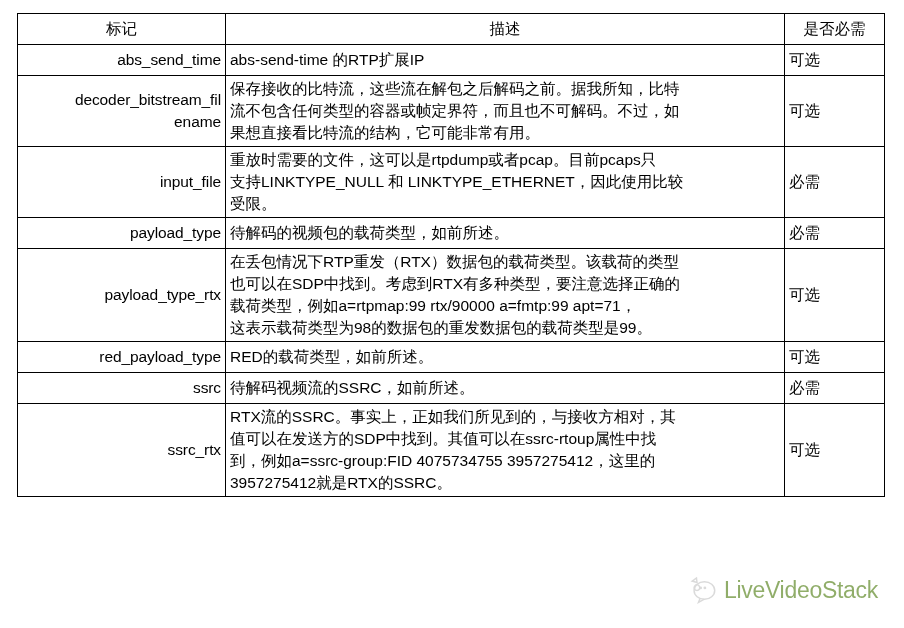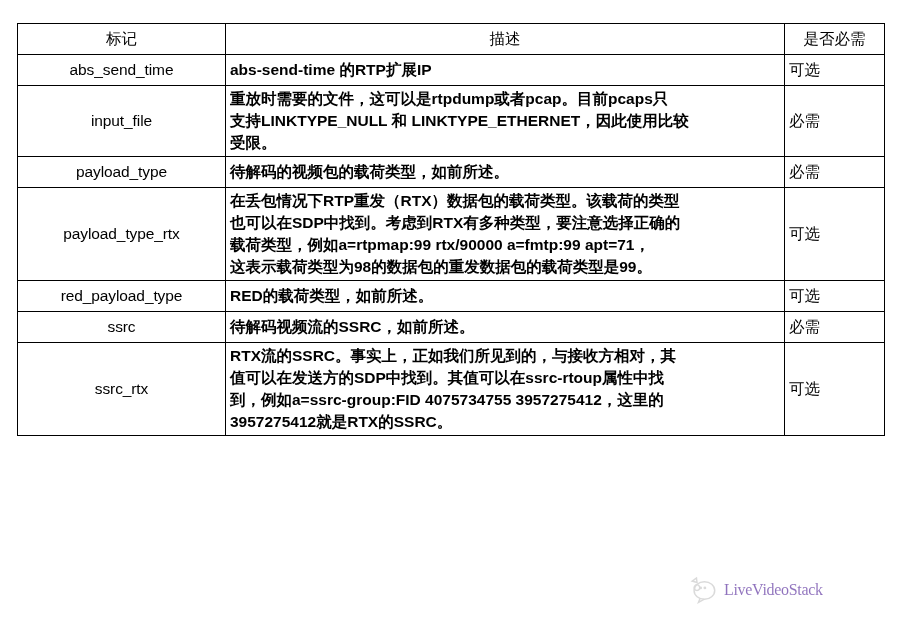--- a/index.html
+++ b/index.html
@@ -21,21 +21,21 @@
     left: 0;
     top: 0;
     width: 904px;
     height: 628px;
     background: #ffffff;
   }
 
   #param-table {
     position: absolute;
     left: 17px;
-    top: 23px;
+    top: 13px;
     width: 867px;
     border-collapse: collapse;
     table-layout: fixed;
     background: transparent;
   }
 
   #param-table td, #param-table th {
     border: 1px solid #000000;
     padding: 2px 4px;
     font-size: 15.5px;
@@ -44,21 +44,21 @@
     font-weight: normal;
     background: transparent;
   }
 
   
   col.c-name { width: 208px; }
   col.c-desc { width: 559px; }
   col.c-req  { width: 100px; }
 
   .cell-name {
-    text-align: center;
+    text-align: right;
     letter-spacing: -0.1px;
   }
   .cell-desc {
     text-align: left;
     padding-left: 5px;
     padding-right: 3px;
   }
   .cell-req {
     text-align: left;
   }
@@ -66,42 +66,42 @@
   .hdr .cell-name,
   .hdr .cell-desc,
   .hdr .cell-req {
     text-align: center;
   }
   .hdr td { height: 26px; }
 
   
   tr.r-1 td { height: 26px; }
 
-  .desc-line { display: block; white-space: nowrap; font-weight: bold; }
+  .desc-line { display: block; white-space: nowrap; }
 
   
   #watermark {
     position: absolute;
     left: 688px;
     top: 575px;
     display: flex;
     align-items: center;
     gap: 6px;
     pointer-events: none;
     opacity: 0.62;
   }
   #watermark .wm-logo {
     width: 30px;
     height: 30px;
     flex: 0 0 auto;
   }
   #watermark .wm-text {
-    font-size: 16px;
-    color: #4c1d95;
-    font-family: Liberation Serif, serif;
+    font-size: 23px;
+    color: #4d7c0f;
+    font-family: Liberation Sans, sans-serif;
     letter-spacing: -0.3px;
     line-height: 1;
     white-space: nowrap;
   }
 </style>
 </head>
 <body>
 
 <div id="page">
 
@@ -116,20 +116,32 @@
         <td class="cell-name">标记</td>
         <td class="cell-desc">描述</td>
         <td class="cell-req">是否必需</td>
       </tr>
     </thead>
     <tbody id="table-body">
         <tr class="r-1">
           <td class="cell-name">abs_send_time</td>
           <td class="cell-desc">
             <span class="desc-line">abs-send-time 的RTP扩展IP</span>
+          </td>
+          <td class="cell-req">可选</td>
+        </tr>
+        <tr>
+          <td class="cell-name">
+            <span class="desc-line">decoder_bitstream_fil</span>
+            <span class="desc-line">ename</span>
+          </td>
+          <td class="cell-desc">
+            <span class="desc-line">保存接收的比特流，这些流在解包之后解码之前。据我所知，比特</span>
+            <span class="desc-line">流不包含任何类型的容器或帧定界符，而且也不可解码。不过，如</span>
+            <span class="desc-line">果想直接看比特流的结构，它可能非常有用。</span>
           </td>
           <td class="cell-req">可选</td>
         </tr>
         <tr>
           <td class="cell-name">input_file</td>
           <td class="cell-desc">
             <span class="desc-line">重放时需要的文件，这可以是rtpdump或者pcap。目前pcaps只</span>
             <span class="desc-line">支持LINKTYPE_NULL 和 LINKTYPE_ETHERNET，因此使用比较</span>
             <span class="desc-line">受限。</span>
           </td>

